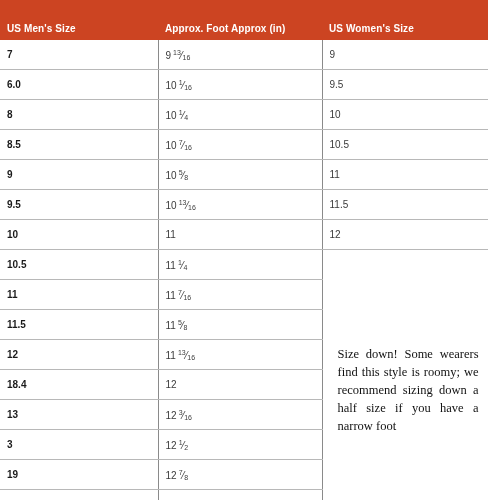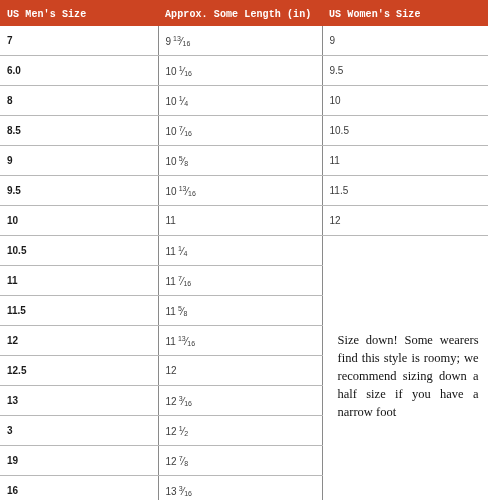--- a/index.html
+++ b/index.html
@@ -23,26 +23,25 @@
   .size-chart col.c1 { width: 158px; }
   .size-chart col.c2 { width: 164px; }
   .size-chart col.c3 { width: 166px; }
 
   .size-chart thead th {
     background: #cc4422;
     color: #ffffff;
     font-size: 10px;
     font-weight: bold;
     text-align: left;
-    padding: 9px 0 5px 7px;
+    padding: 23px 0 5px 7px;
     height: 12px;
     line-height: 12px;
     border: none;
     letter-spacing: 0.1px;
-    font-family: Liberation Mono, monospace;
   }
 
   .size-chart td {
     height: 29px;
     padding: 0 0 0 7px;
     border-bottom: 1px solid #b8b8b8;
     border-right: 1px solid #8a8a8a;
     font-size: 10px;
     color: #3a3a3a;
     vertical-align: middle;
@@ -102,21 +101,21 @@
 
 <table class="size-chart">
   <colgroup>
     <col class="c1">
       <col class="c2">
       <col class="c3">
   </colgroup>
   <thead>
     <tr>
       <th>US Men's Size</th>
-      <th>Approx. Some Length (in)</th>
+      <th>Approx. Foot Approx (in)</th>
       <th>US Women's Size</th>
     </tr>
   </thead>
   <tbody id="chart-body">
       <tr>
         <td class="col-men">7</td>
         <td class="col-length"><span class="whole">9</span><span class="sp"></span><span class="frac"><span class="num">13</span><span class="sol">⁄</span><span class="den">16</span></span></td>
         <td class="col-women">9</td>
       </tr>
       <tr>
@@ -162,21 +161,21 @@
       </tr>
       <tr>
         <td class="col-men">11.5</td>
         <td class="col-length"><span class="whole">11</span><span class="sp"></span><span class="frac"><span class="num">5</span><span class="sol">⁄</span><span class="den">8</span></span></td>
       </tr>
       <tr>
         <td class="col-men">12</td>
         <td class="col-length"><span class="whole">11</span><span class="sp"></span><span class="frac"><span class="num">13</span><span class="sol">⁄</span><span class="den">16</span></span></td>
       </tr>
       <tr>
-        <td class="col-men">12.5</td>
+        <td class="col-men">18.4</td>
         <td class="col-length"><span class="whole">12</span></td>
       </tr>
       <tr>
         <td class="col-men">13</td>
         <td class="col-length"><span class="whole">12</span><span class="sp"></span><span class="frac"><span class="num">3</span><span class="sol">⁄</span><span class="den">16</span></span></td>
       </tr>
       <tr>
         <td class="col-men">3</td>
         <td class="col-length"><span class="whole">12</span><span class="sp"></span><span class="frac"><span class="num">1</span><span class="sol">⁄</span><span class="den">2</span></span></td>
       </tr>

